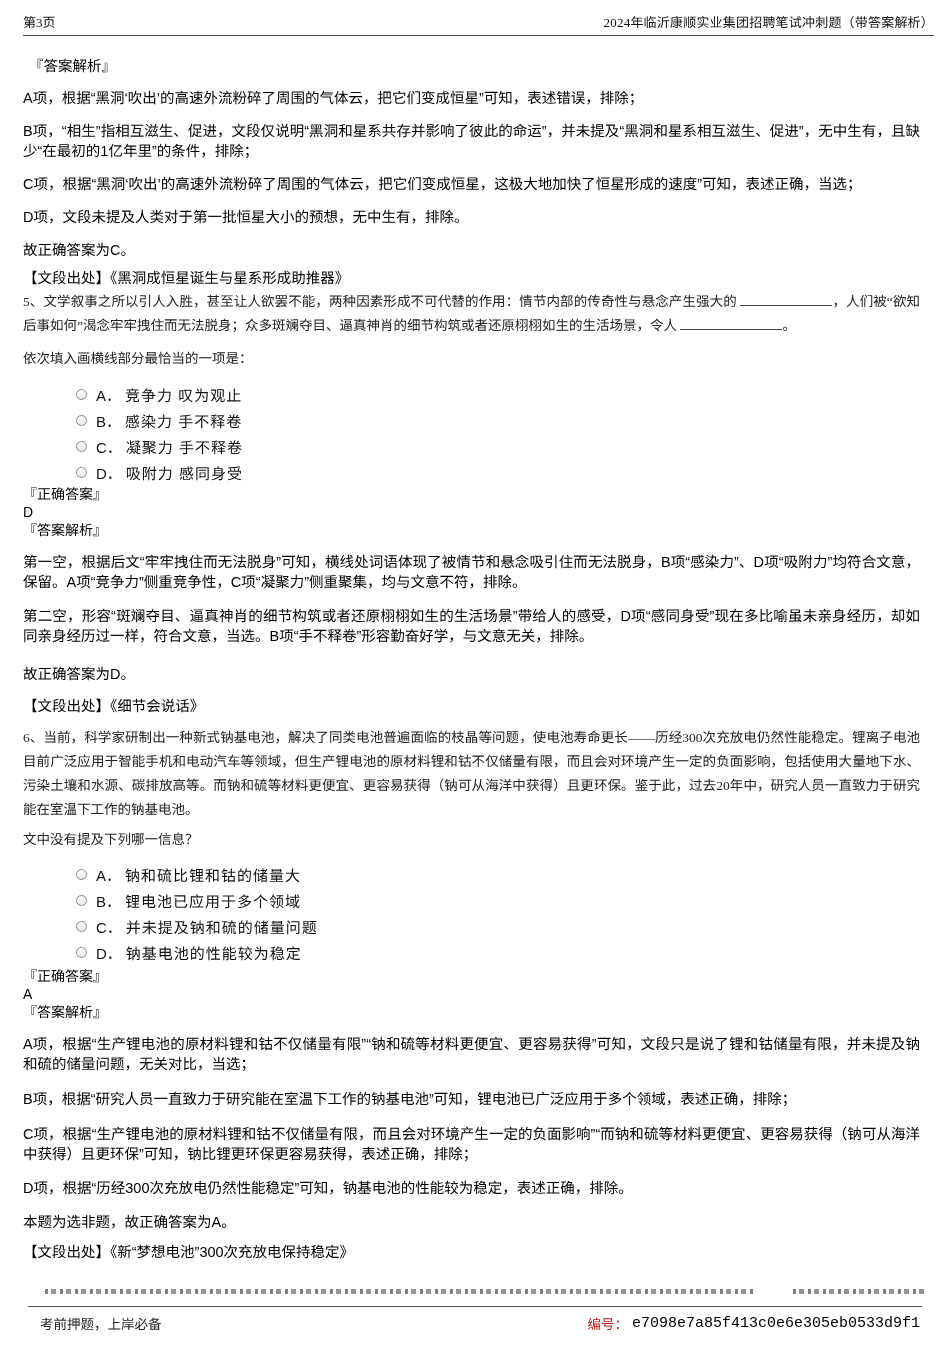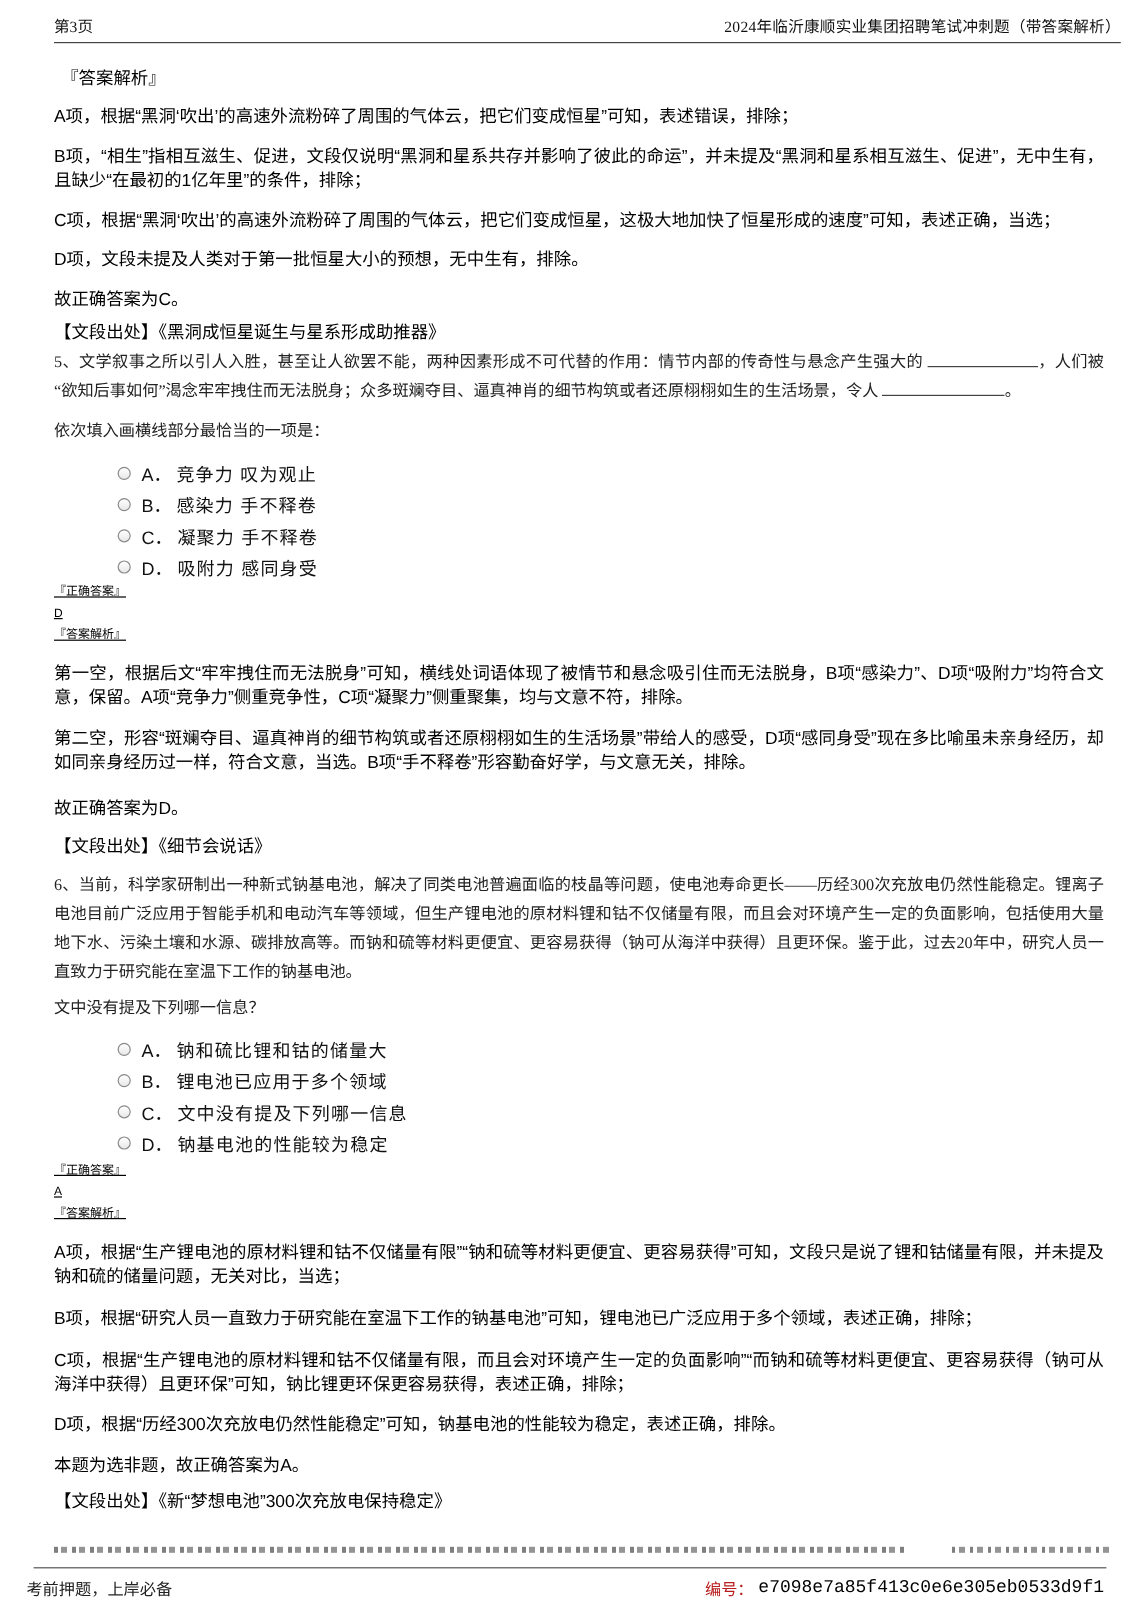--- a/index.html
+++ b/index.html
@@ -2,37 +2,37 @@
 <html lang="zh-CN"><head>
 <meta charset="utf-8">
 <title>Document Page</title>
 <style>
   * { margin:0; padding:0; box-sizing:border-box; }
   html,body { background:#ffffff; }
   body {
     width:950px; height:1345px; position:relative; overflow:hidden;
     color:#000; font-family:"Liberation Sans", sans-serif;
   }
-  .page { padding:12px 16px 0 45px; }
+  .page { padding:12px 16px 0 23px; }
 
   
   .page-header {
     display:flex; justify-content:space-between; align-items:flex-end;
     font-family:"Liberation Serif", serif; font-size:13px; color:#111;
     border-bottom:1.5px solid #444; padding-bottom:4px; margin-bottom:20px;
   }
   .page-header .doc-title { letter-spacing:0.2px;text-align:right; }
 
   
   .hpara {
     font-size:14.5px; line-height:20px; color:#000;
     text-align:justify; margin-right:14px;
   }
   .bracket-head { font-size:14.5px; line-height:20px; color:#000; padding-left:6px; }
-  .ans-cluster { font-size:10px; line-height:18px; color:#000;text-decoration:underline; }
+  .ans-cluster { font-size:14px; line-height:18px; color:#000; }
 
   
   .question {
     font-family:"Liberation Serif", serif; font-size:13.5px; line-height:24px;
     color:#222; text-align:justify; margin-right:14px;
   }
   .prompt { font-family:"Liberation Serif", serif; font-size:13.5px; line-height:24px; color:#222; }
 
   .blank {
     display:inline-block; height:13px; border-bottom:1px solid #444;
@@ -62,21 +62,21 @@
   .sliver-seg {
     position:absolute; top:0; height:5px; opacity:0.65;
     background:repeating-linear-gradient(90deg,#3a3a3a 0 3px,transparent 3px 6px,#5a5a5a 6px 11px,transparent 11px 15px);
   }
   .sliver-seg.seg1 { left:0; width:710px; }
   .sliver-seg.seg2 { left:748px; width:132px; }
 
   
   .footer-divider { position:absolute; left:28px; right:28px; top:1306px; border-top:1px solid #555; }
   .page-footer {
-    position:absolute; left:22px; right:30px; top:1313px;
+    position:absolute; left:40px; right:30px; top:1313px;
     display:flex; justify-content:space-between; align-items:center;
   }
   .footer-slogan { font-family:"Liberation Serif", serif; font-size:13.5px; color:#222; }
   .doc-id { display:flex; align-items:center; gap:4px; }
   .doc-id .id-label { font-family:"Liberation Serif", serif; font-size:13.5px; color:#b91c1c;margin-left:36px; }
   .doc-id .id-value { font-family:Liberation Mono, monospace; font-size:15px; color:#000; }
 </style>
 </head>
 <body>
 
@@ -140,21 +140,21 @@
       <span class="opt-text">钠和硫比锂和钴的储量大</span>
     </div>
     <div class="option">
       <span class="radio"></span>
       <span class="opt-letter">B．</span>
       <span class="opt-text">锂电池已应用于多个领域</span>
     </div>
     <div class="option">
       <span class="radio"></span>
       <span class="opt-letter">C．</span>
-      <span class="opt-text">文中没有提及下列哪一信息</span>
+      <span class="opt-text">并未提及钠和硫的储量问题</span>
     </div>
     <div class="option">
       <span class="radio"></span>
       <span class="opt-letter">D．</span>
       <span class="opt-text">钠基电池的性能较为稳定</span>
     </div>
   </div>
 
   <div class="ans-cluster">『正确答案』</div>
   <div class="ans-cluster">A</div>

